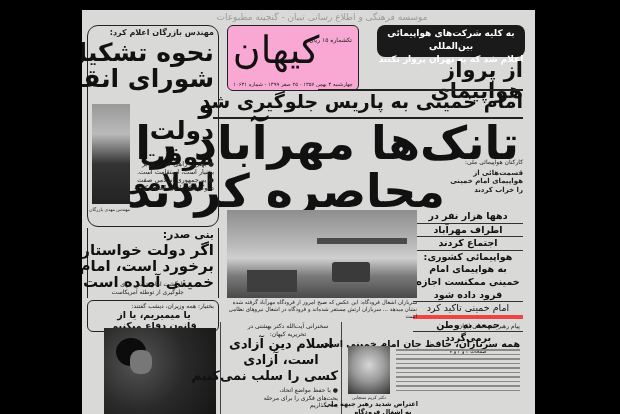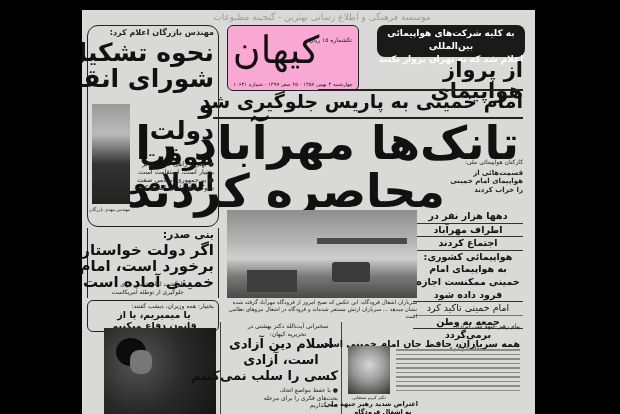--- a/index.html
+++ b/index.html
@@ -13,21 +13,21 @@
   .photo{background:#555;}
   .txtline{background:#8a8a8a;height:1.5px;margin:3px 0;}
   .small{font-size:7px;color:#222;line-height:1.25;}
   .rule{background:#222;}
 </style>
 </head>
 <body>
 
 <div class="page">
 
-  <div class="abs watermark">موسسه فرهنگی و اطلاع رسانی بهترین - گنجینه مطبوعات</div>
+  <div class="abs watermark">موسسه فرهنگی و اطلاع رسانی تبیان - گنجینه مطبوعات</div>
 
   <div class="abs" style="right:10px;top:15px;width:148px;height:30px;background:#1a1a1a;border-radius:8px;color:#fff;text-align:center;font-size:9px;font-weight:bold;line-height:13px;padding-top:2px;">
     <div>به کلیه شرکت‌های هواپیمائی بین‌المللی</div>
     <div>اعلام شد که به تهران پرواز نکنند</div>
   </div>
 
   <div class="abs box" style="left:145px;top:15px;width:130px;height:64px;background:#f9a8d4;">
     <div class="abs" style="left:4px;top:2px;width:88px;font-family:'DejaVu Serif',serif;font-size:38px;color:#111;text-align:center;line-height:44px;">کیهان</div>
     <div class="abs" style="right:6px;top:10px;font-size:6px;color:#222;">تکشماره ۱۵ ریال</div>
     <div class="abs" style="left:2px;right:2px;bottom:3px;font-size:5.2px;color:#222;text-align:center;white-space:nowrap;overflow:hidden;">چهارشنبه ۴ بهمن ۱۳۵۷ - ۲۵ صفر ۱۳۹۹ - شماره ۱۰۶۳۱</div>
@@ -46,21 +46,21 @@
     <div style="font-weight:bold;font-size:7px;margin-top:3px;">قسمت‌هائی از هواپیمای امام خمینی را خراب کردند</div>
   </div>
   <div class="abs" style="right:12px;top:200px;width:110px;text-align:center;font-weight:bold;color:#111;font-size:9.5px;line-height:12.6px;">
     <div style="border-bottom:1px solid #333;">دهها هزار نفر در</div>
     <div style="border-bottom:1px solid #333;">اطراف مهرآباد</div>
     <div style="border-bottom:1px solid #333;">اجتماع کردند</div>
     <div>هواپیمائی کشوری:</div>
     <div>به هواپیمای امام</div>
     <div>خمینی ممکنست اجازه</div>
     <div style="border-bottom:1px solid #333;">فرود داده شود</div>
-    <div style="font-weight:normal;border-bottom:1px solid #ef4444;">امام خمینی تاکید کرد</div>
+    <div style="font-weight:normal;border-bottom:4px solid #ef4444;">امام خمینی تاکید کرد</div>
     <div style="border-bottom:1px solid #333;">جمعه به وطن</div>
     <div>برمی‌گردد</div>
     <div style="font-size:5px;font-weight:normal;">صفحات ۲ و ۳ و ۷</div>
   </div>
 
   <div class="abs photo" style="left:145px;top:200px;width:190px;height:88px;background:linear-gradient(180deg,#8e8e8e 0%,#b4b4b4 35%,#cfcfcf 55%,#7a7a7a 75%,#4a4a4a 100%);">
     <div class="abs" style="left:105px;top:52px;width:38px;height:20px;background:#3a3a3a;border-radius:3px;"></div>
     <div class="abs" style="left:90px;top:28px;width:90px;height:6px;background:#4a4a4a;"></div>
     <div class="abs" style="left:20px;top:60px;width:50px;height:22px;background:#3e3e3e;"></div>
   </div>

